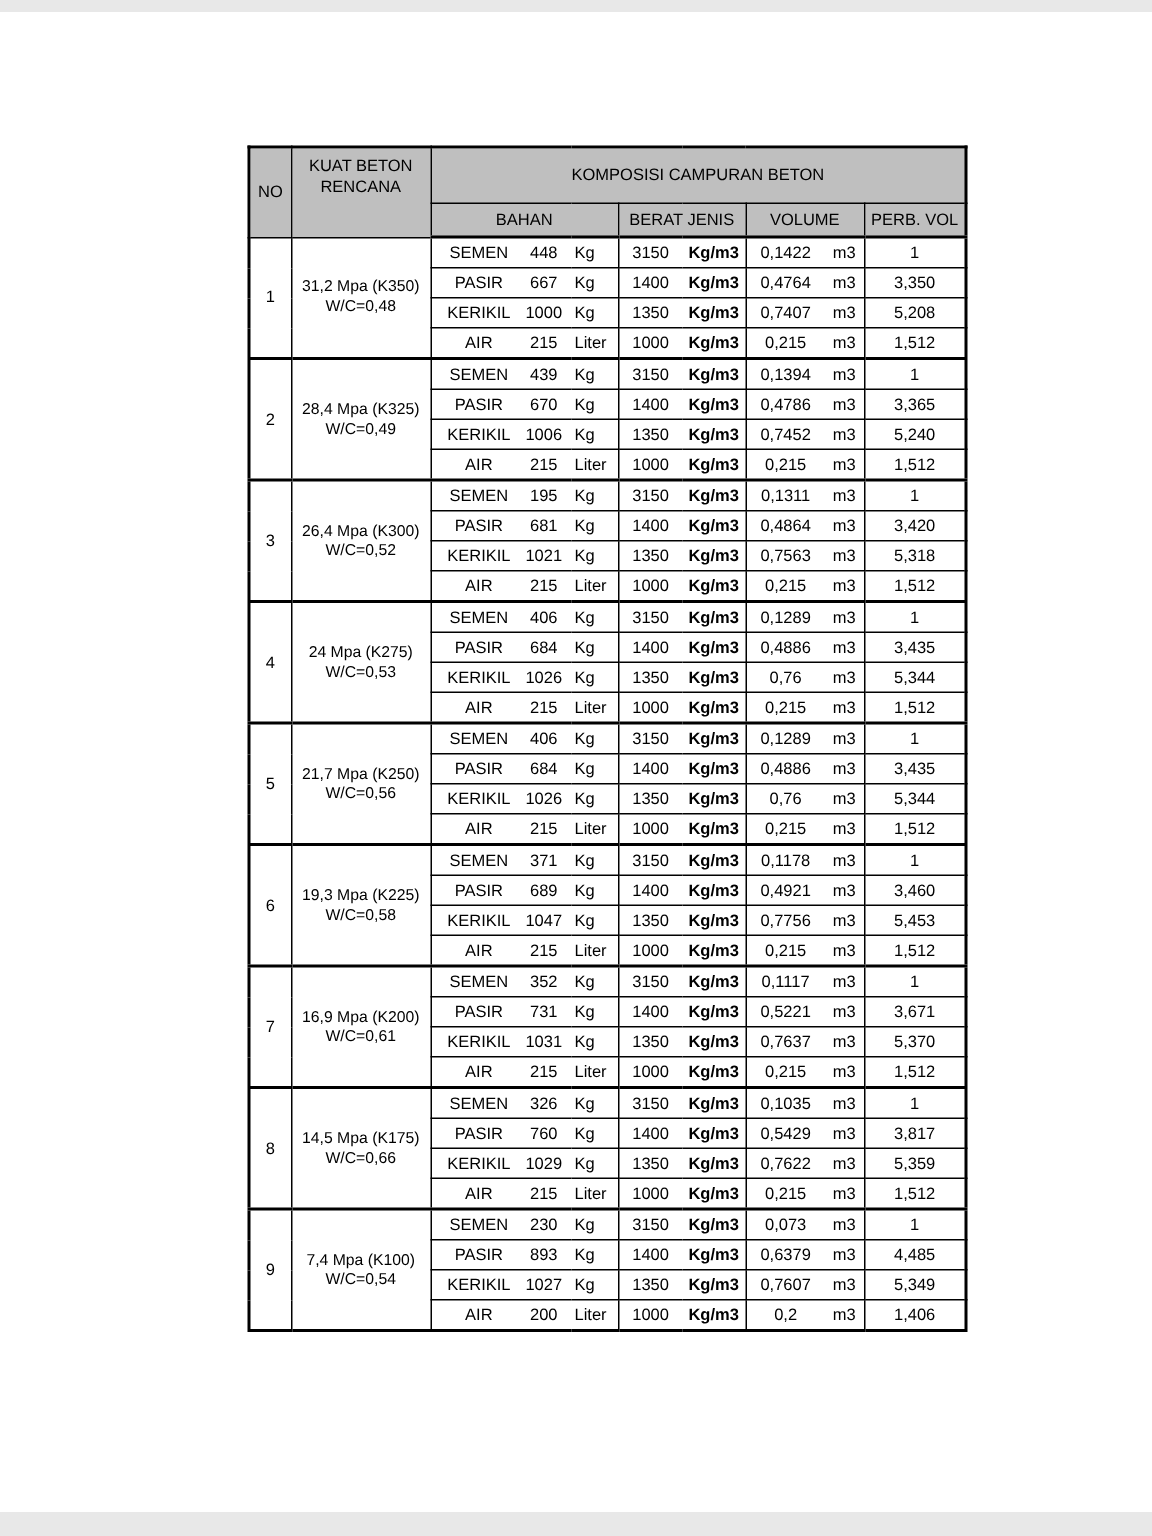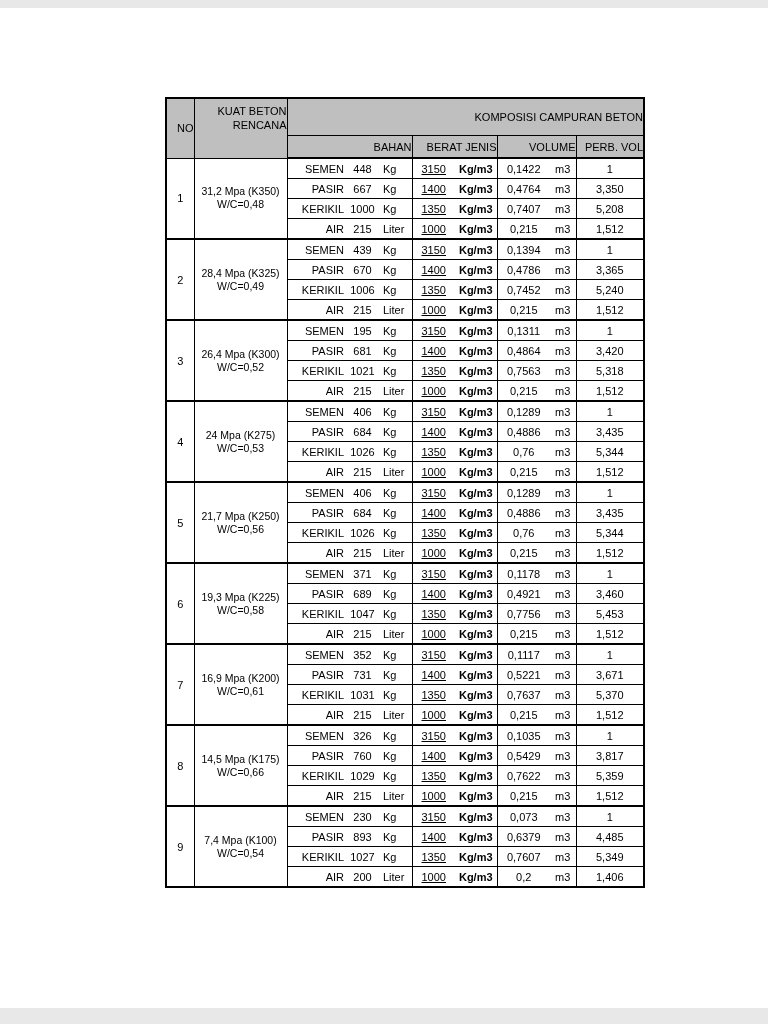--- a/index.html
+++ b/index.html
@@ -27,30 +27,30 @@
   th, td {
     border: 1px solid #000;
     font-size: 11px;
     font-weight: normal;
     padding: 0;
     overflow: hidden;
     white-space: nowrap;
     text-align: center;
     vertical-align: middle;
   }
-  thead th { background: var(--hdr-bg, #bfbfbf); text-align: right; }
+  thead th { background: var(--hdr-bg, #bfbfbf); }
   tr.hdr1 th { height: 36px; }
   tr.hdr2 th { height: 21px; margin-left: 32px; }
   thead tr.hdr2 th { border-bottom: 2px solid #000; }
   th.c-grade-h { vertical-align: top; padding-top: 5px; line-height: 14px; }
   tbody td { height: 19px; }
-  td.c-name { text-align: right; padding-left: 7px; border-right: none; margin-left: 48px; }
+  td.c-name { text-align: center; padding-left: 7px; border-right: none; margin-left: 48px; }
   td.c-qty  { border-left: none; border-right: none; text-align: center; }
   td.c-unit { border-left: none; text-align: left; padding-left: 2px; }
-  td.c-bjval  { border-right: none; text-decoration: underline; }
+  td.c-bjval  { border-right: none; }
   td.c-bjunit { border-left: none; font-weight: bold; }
   td.c-volval  { border-right: none; }
   td.c-volunit { border-left: none; }
   tr.group-end td { border-bottom: 2px solid #000; }
   td.span-cell { border-bottom: 2px solid #000; }
   td.c-grade { font-size: 10.5px; line-height: 13px; }
   col.w-no { width: 28px; }  col.w-grade { width: 93px; }
   col.w-name { width: 57px; } col.w-qty { width: 37px; } col.w-unit { width: 31px; }
   col.w-bjval { width: 43px; } col.w-bjunit { width: 42px; }
   col.w-volval { width: 53px; } col.w-volunit { width: 26px; }

